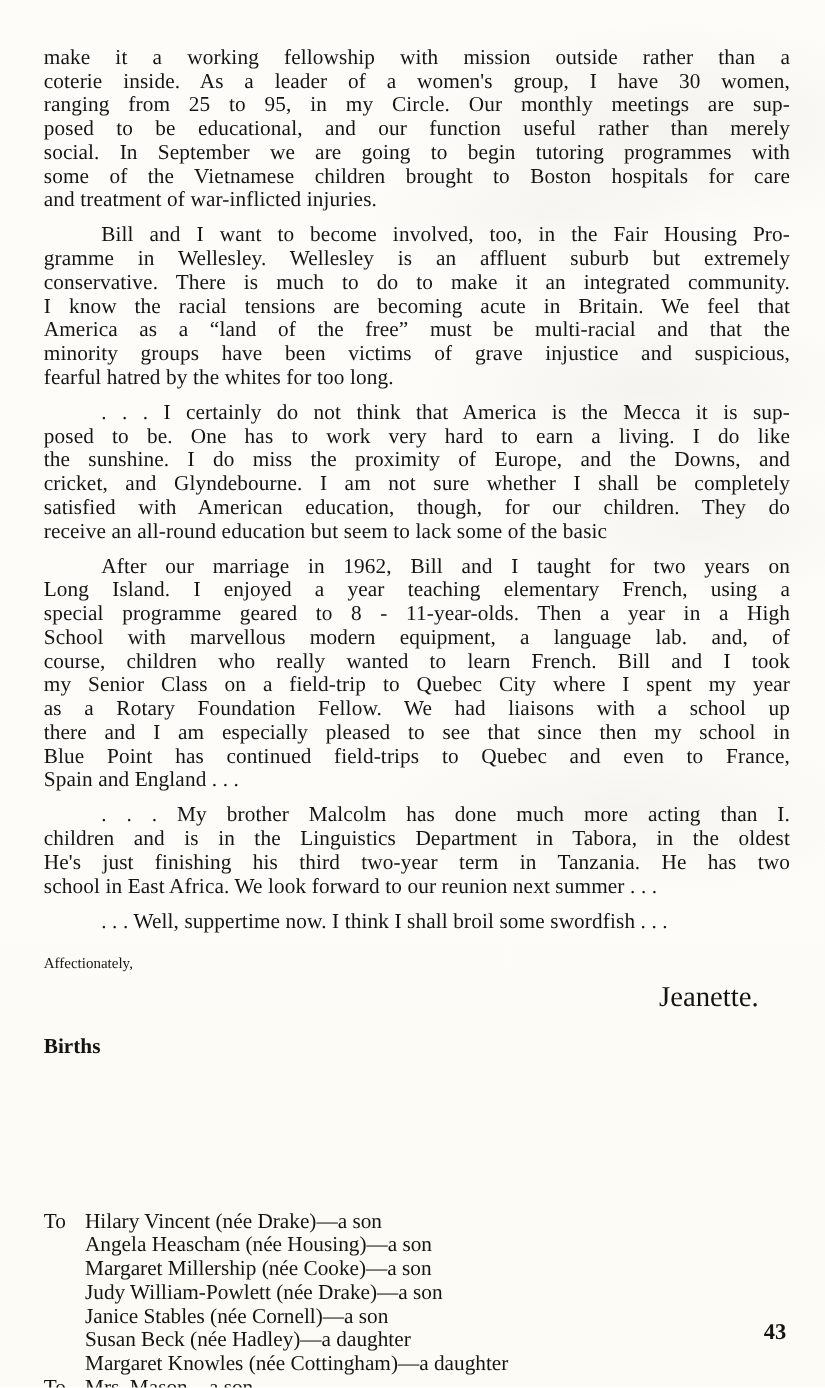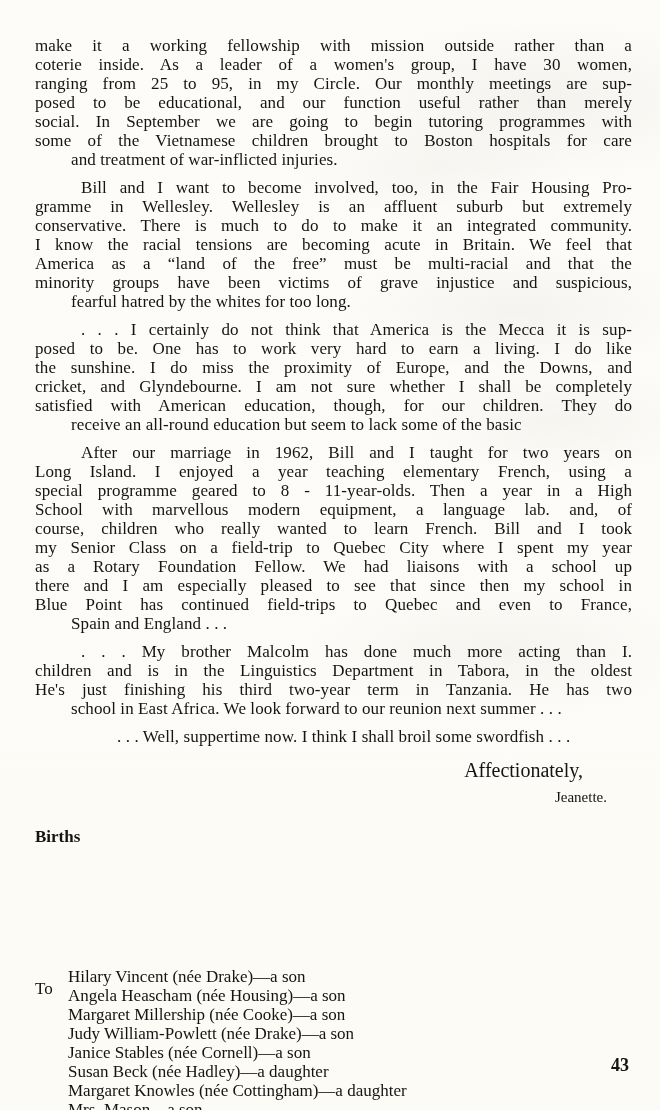--- a/index.html
+++ b/index.html
@@ -33,32 +33,31 @@
     width: 597px;
   }
   .line {
     font-size: 17px;
     line-height: 19px;
     text-align: justify;
     text-align-last: justify;
     letter-spacing: 0.1px;
   }
   .para { margin-bottom: 9px; }
-  .para .line:last-child { text-align-last: left; margin-left: 36px; }
+  .para .line:last-child { text-align-last: left; }
   .para.indented .line:first-child { text-indent: 46px; }
 
   .closing {
-    font-size: 20px;
+    font-size: 12px;
     line-height: 19px;
-    text-align: right;
     padding-right: 49px;
     margin-top: 15px;
   }
   .signature {
-    font-size: 15px;
+    font-size: 23px;
     line-height: 19px;
     text-align: right;
     padding-right: 25px;
     margin-top: 8px;
   }
 
   .births {
     display: flex;
     margin-top: 20px;
     flex-direction: column;
@@ -71,21 +70,21 @@
     line-height: 19px;
   }
   .births-list { flex: 1; }
   .birth-group {
     position: relative;
     padding-left: 33px;
   }
   .birth-to {
     position: absolute;
     left: 0;
-    top: 12px;
+    top: 0;
     font-size: 17px;
     line-height: 19px;
   }
   .birth-line {
     font-size: 17px;
     line-height: 19px;
     white-space: nowrap;
   }
 
   .page-number {

